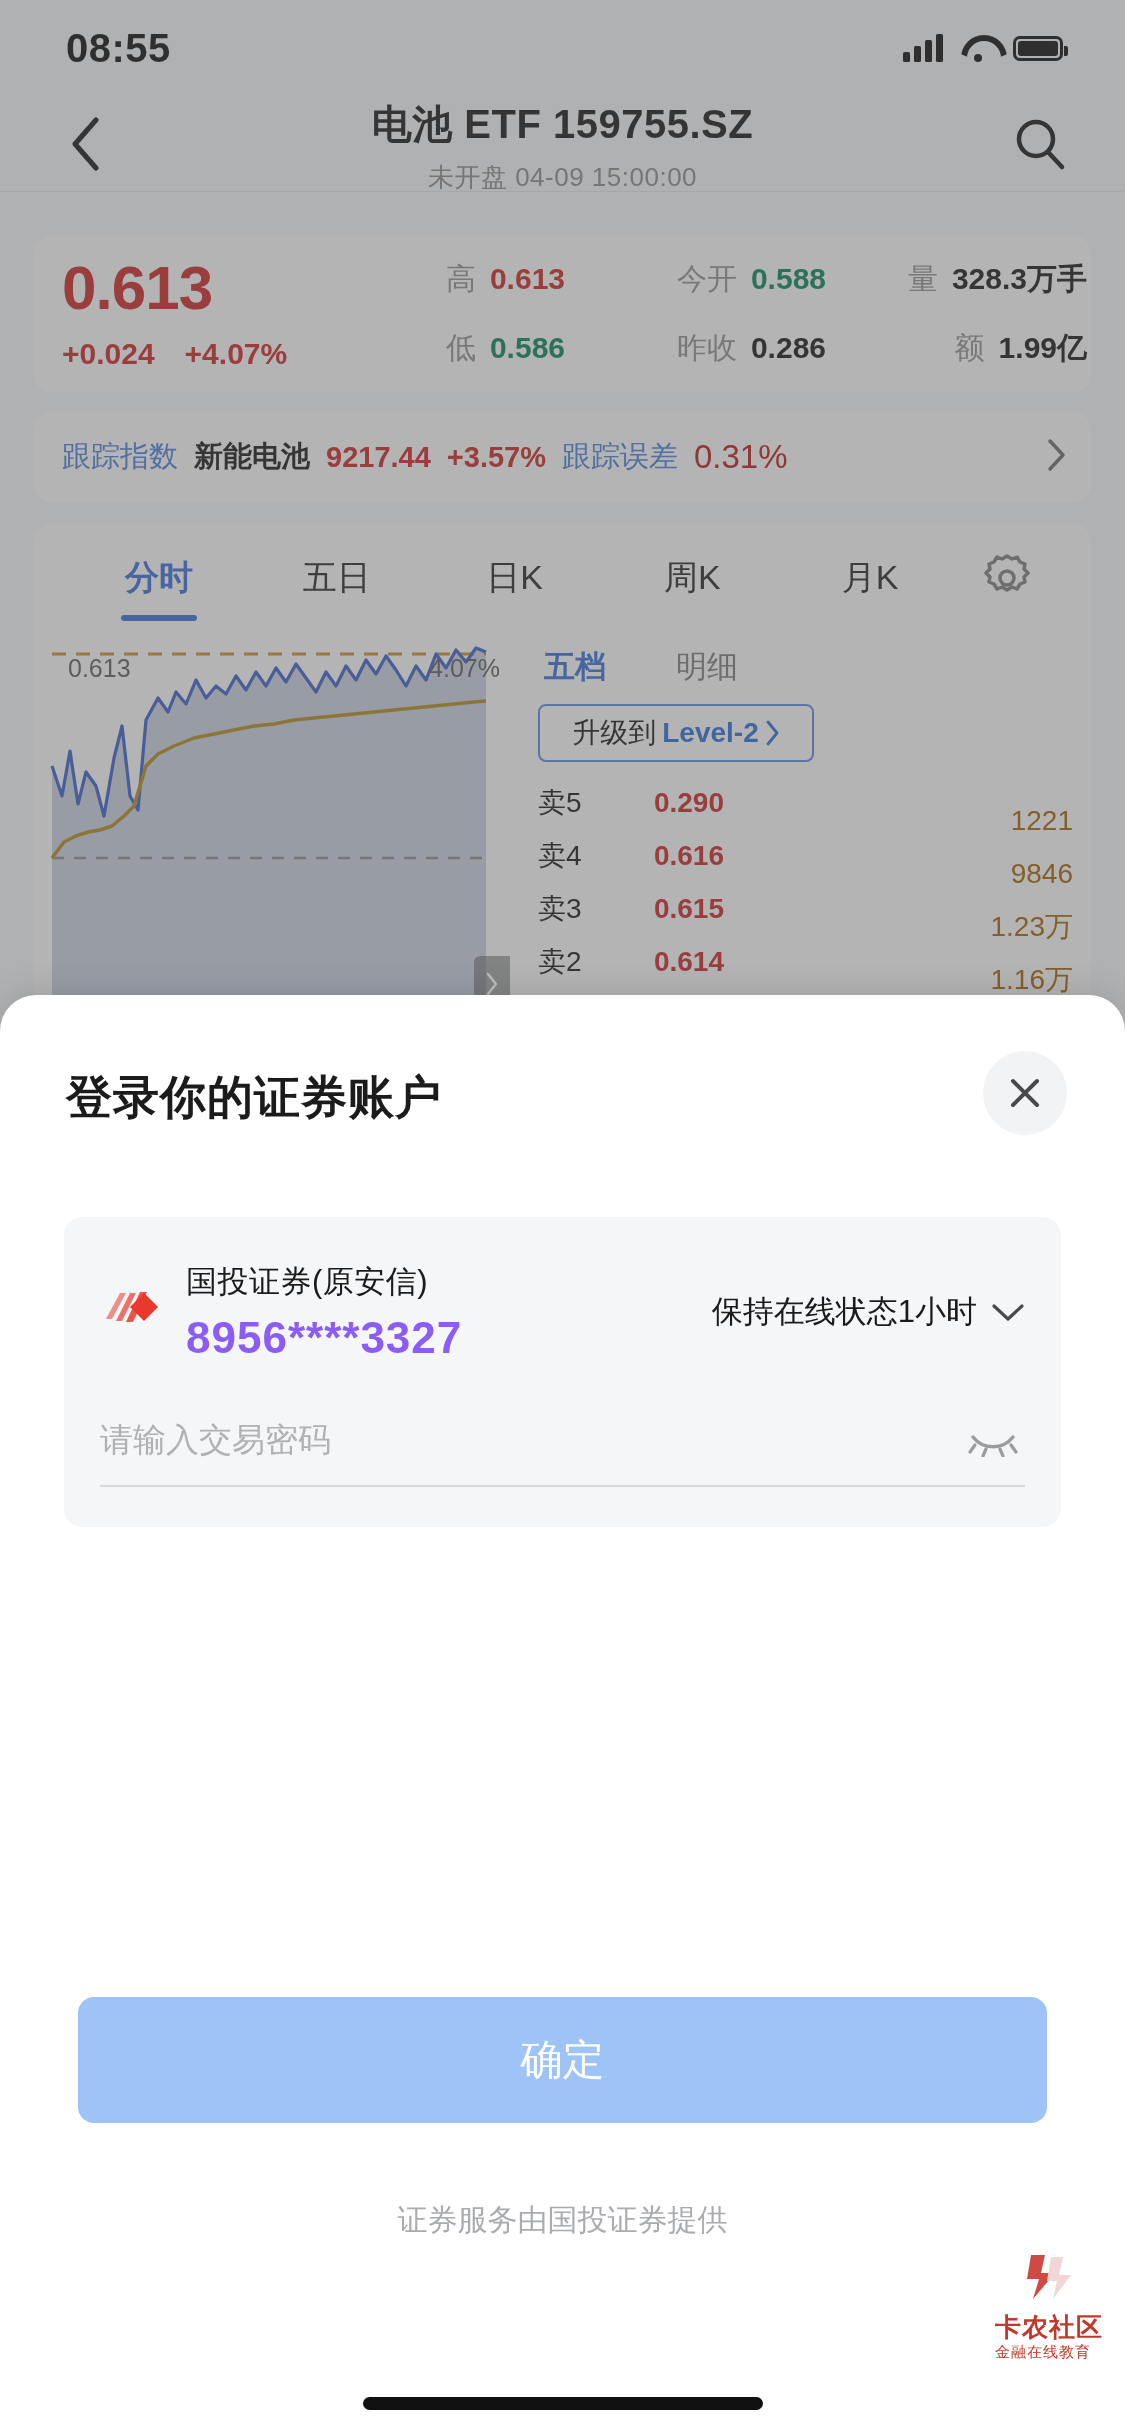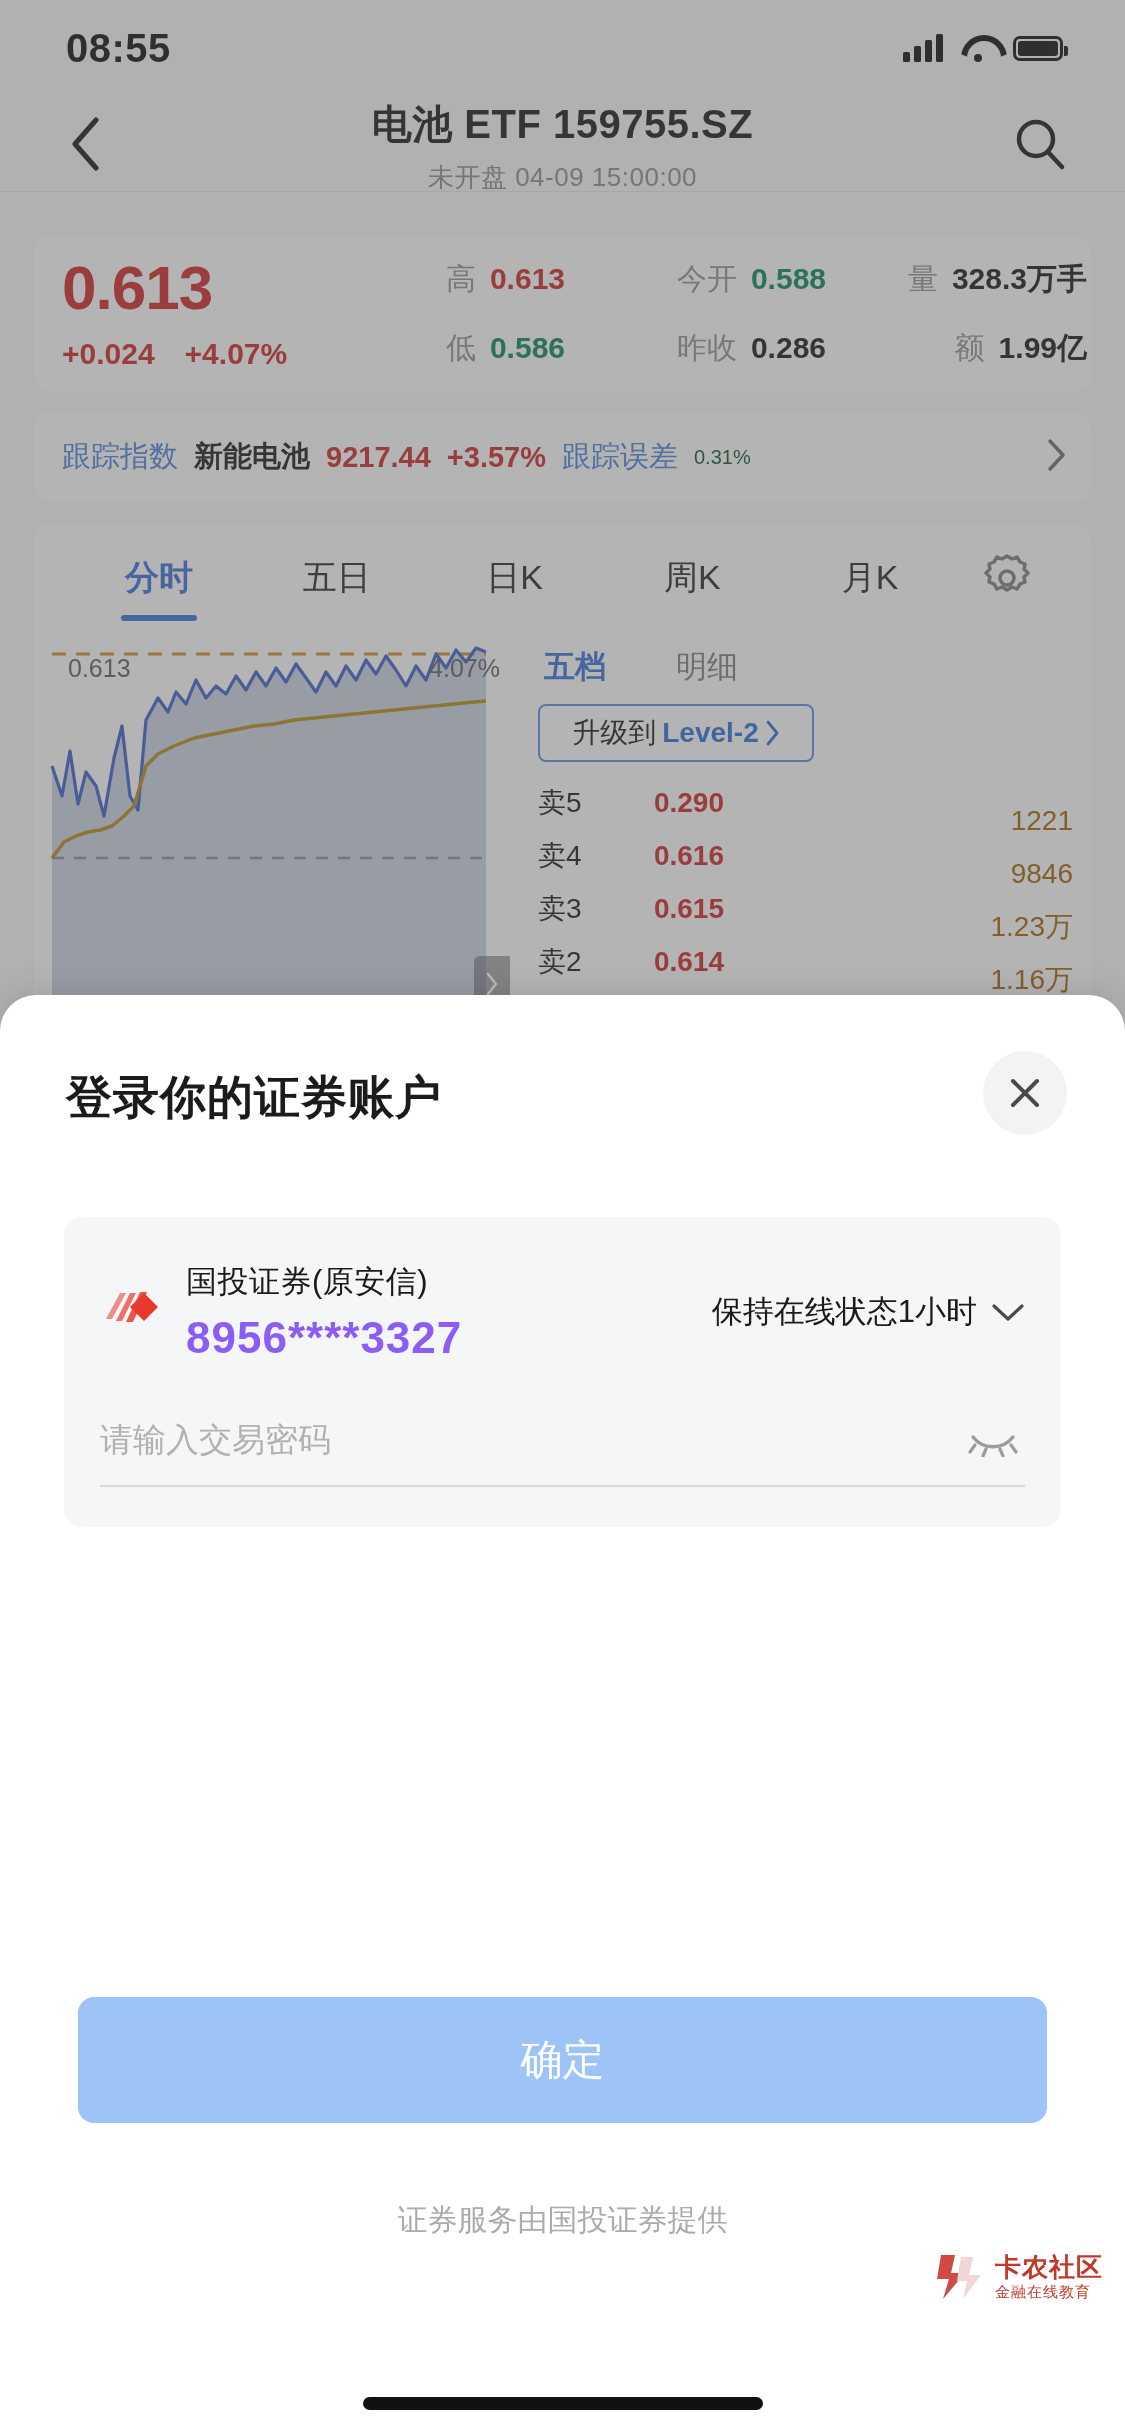--- a/index.html
+++ b/index.html
@@ -82,21 +82,21 @@
   
   .index-card {
     position:absolute; top:412px; left:34px; right:34px; height:90px;
     background:#f4f5f7; border-radius:18px;
     display:flex; align-items:center; padding:0 24px 0 28px; gap:16px;
   }
   .idx-link { font-size:29px; color:#4a7fd1; }
   .idx-name { font-size:29px; font-weight:700; color:#1b1b1b; }
   .idx-val { font-size:29px; font-weight:700; color:#c62828; }
   .idx-pct { font-size:29px; font-weight:700; color:#c62828; }
-  .idx-err-val { font-size:20px; color:#14532d; }
+  .idx-err-val { font-size:33px; color:#b91c1c; }
   .idx-chev { margin-left:auto; }
 
   
   .chart-card {
     position:absolute; top:524px; left:34px; right:34px; bottom:0;
     background:#f4f5f7; border-radius:18px 18px 0 0; overflow:hidden;
   }
   .tabs { display:flex; align-items:center; height:108px; padding:0 36px; }
   .tab { flex:1; text-align:center; font-size:34px; color:#2a2a2a; position:relative; }
   .tab.active { color:#3a6fd0; font-weight:700; }
@@ -187,21 +187,21 @@
   .sheet-footer {
     position:absolute; left:0; right:0; top:1205px; text-align:center;
     font-size:30px; color:#a9abaf;
   }
   .home-ind {
     position:absolute; left:50%; transform:translateX(-50%); bottom:26px;
     width:400px; height:13px; background:#111; border-radius:7px;
   }
   
   .watermark {
-    position:absolute; right:22px; top:1254px; display:flex; align-items:center; gap:8px;
+    position:absolute; right:22px; top:1254px; display:flex; align-items:center; gap:8px;flex-direction:column;
   }
   .wm-mark { width:56px; height:56px; position:relative; flex:none; }
   .wm-text { line-height:1.15; }
   .wm-t1 { font-size:26px; font-weight:700; color:#c0392b; letter-spacing:1px; }
   .wm-t2 { font-size:15px; color:#c0392b; letter-spacing:1px; }
 </style>
 </head>
 <body>
 
 <div class="app">

